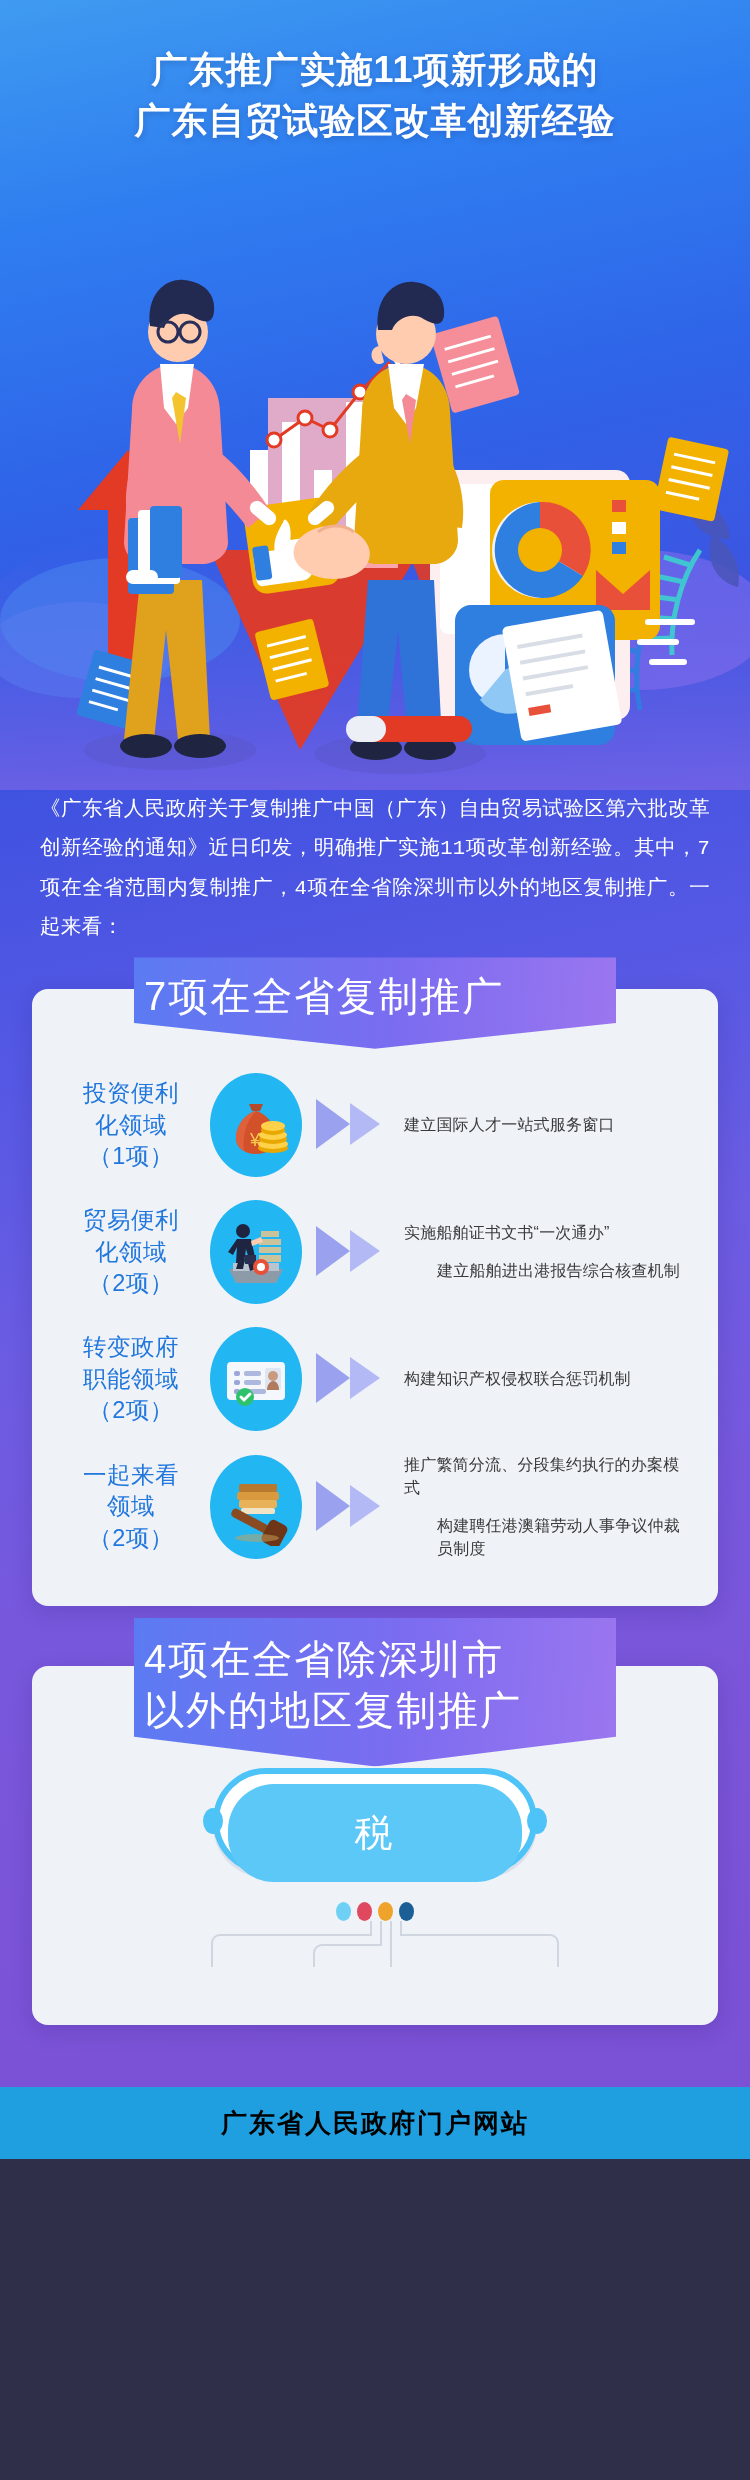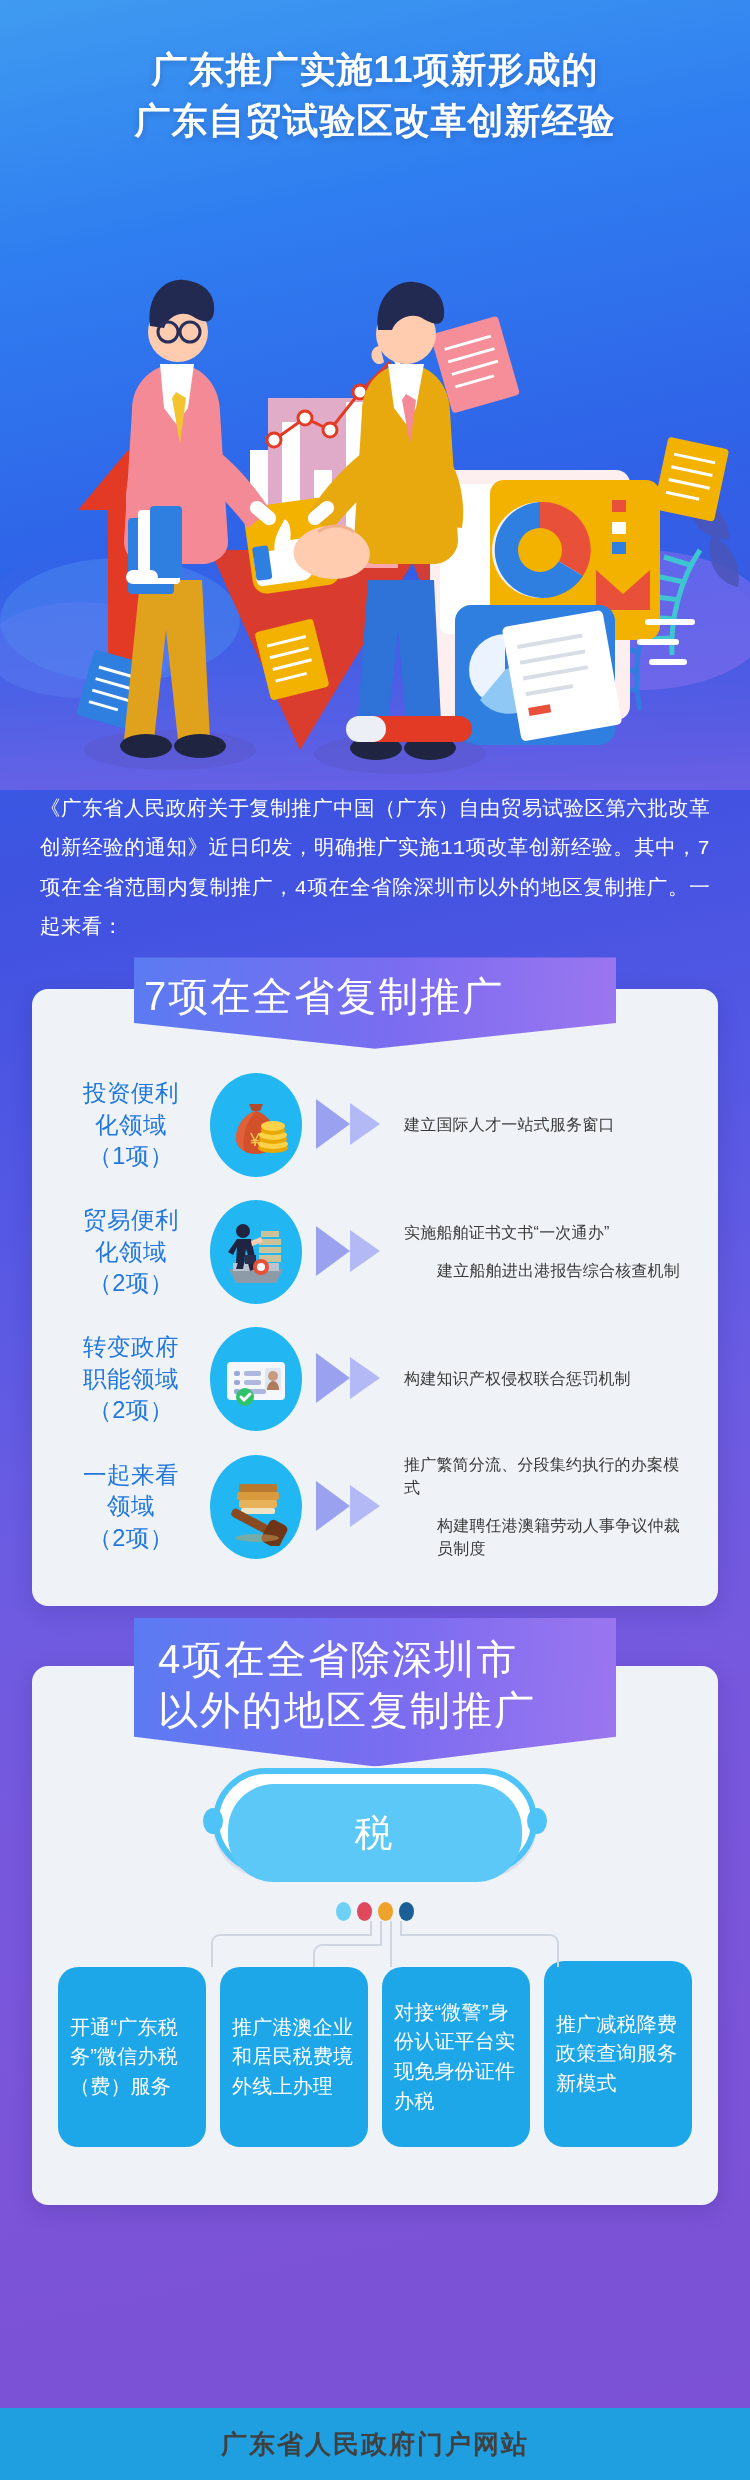--- a/index.html
+++ b/index.html
@@ -3,21 +3,21 @@
 <meta charset="utf-8">
 <style>
   * { margin:0; padding:0; box-sizing:border-box; }
   html,body { background:#2f2f4a; }
   body {
     font-family:"Liberation Sans","DejaVu Sans",sans-serif;
     -webkit-font-smoothing:antialiased;
   }
   .page {
     position:relative;
-    width:750px; height:2480px;
+    width:750px; height:2159px;
     overflow:hidden;
     background:linear-gradient(168deg,
        #3f9bf0 0%,
        #2f7ef0 10%,
        #2f63e8 22%,
        #3f52e0 34%,
        #5458e4 46%,
        #6a5ce2 58%,
        #7758dd 70%,
        #7b54d8 82%,
@@ -74,21 +74,21 @@
     background:linear-gradient(95deg,#5b7bf2 0%,#7b6cf0 55%,#9b76ef 100%);
     color:#fff;
     text-align:left;
     font-size:40px;
     line-height:1.28;
     padding:14px 10px 26px;
     letter-spacing:2px;
     clip-path:polygon(0 0,100% 0,100% 72%,50% 100%,0 72%);
     box-shadow:0 6px 14px rgba(40,25,110,.22);
   }
-  .ribbon.two { top:-48px; padding:16px 24px 30px; clip-path:polygon(0 0,100% 0,100% 80%,50% 100%,0 80%); }
+  .ribbon.two { top:-48px; padding:16px 10px 30px; clip-path:polygon(0 0,100% 0,100% 80%,50% 100%,0 80%); }
   .ribbon .ln { display:block; }
 
   
   .row {
     display:flex; align-items:center;
     padding:10px 0 12px;
     min-height:126px;
   }
   .row + .row { border-top:1px solid transparent; }
   .cat {
@@ -165,21 +165,21 @@
     letter-spacing:.2px;
   }
   .card.up { margin-top:-6px; }
 
   
   .footer {
     position:absolute; left:0; bottom:0;
     width:750px; height:72px;
     background:#1f9fe0;
     display:flex; align-items:center; justify-content:center;
-    color:#404040; font-size:26px; font-weight:bold; letter-spacing:2px;
+    color:#000000; font-size:26px; font-weight:bold; letter-spacing:2px;
   }
 </style>
 </head>
 <body>
 
 <div class="page">
 
   <div class="hero">
 
     <div class="title">
@@ -564,26 +564,20 @@
         <svg width="662" height="46" viewBox="0 0 662 46">
           <g fill="none" stroke="#cfd6df" stroke-width="2">
             <path d="M317 0 V14 H166 A8 8 0 0 0 158 22 V46"></path>
             <path d="M327 0 V24 H268 A8 8 0 0 0 260 32 V46"></path>
             <path d="M337 0 V46"></path>
             <path d="M347 0 V14 H496 A8 8 0 0 1 504 22 V46"></path>
           </g>
         </svg>
       </div>
 
-      <div class="cards">
-        <div class="card">开通“广东税务”微信办税（费）服务</div>
-        <div class="card">推广港澳企业和居民税费境外线上办理</div>
-        <div class="card">对接“微警”身份认证平台实现免身份证件办税</div>
-        <div class="card up">推广减税降费政策查询服务新模式</div>
-      </div>
 
     </div>
   </div>
 
   <div class="footer">
     <span>广东省人民政府门户网站</span>
   </div>
 
 </div>
 

